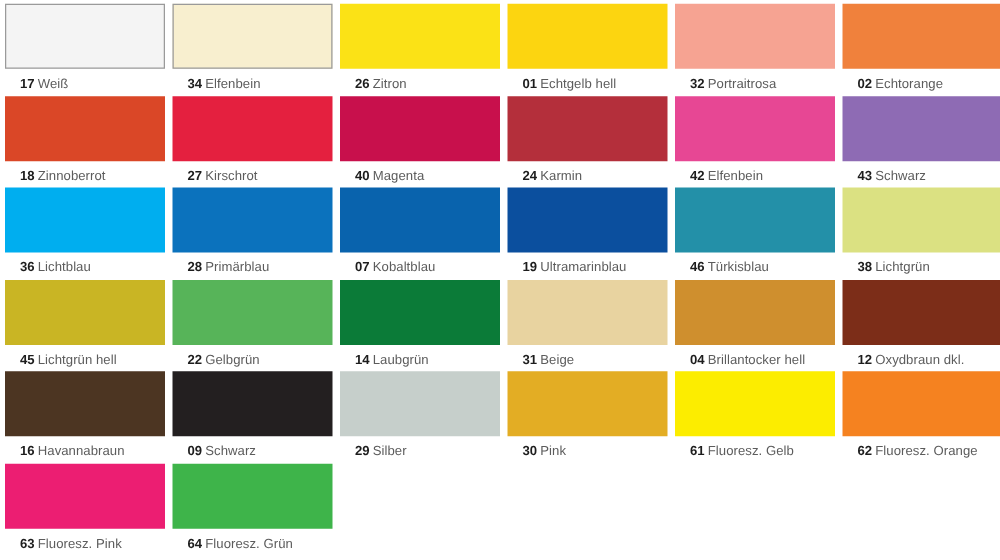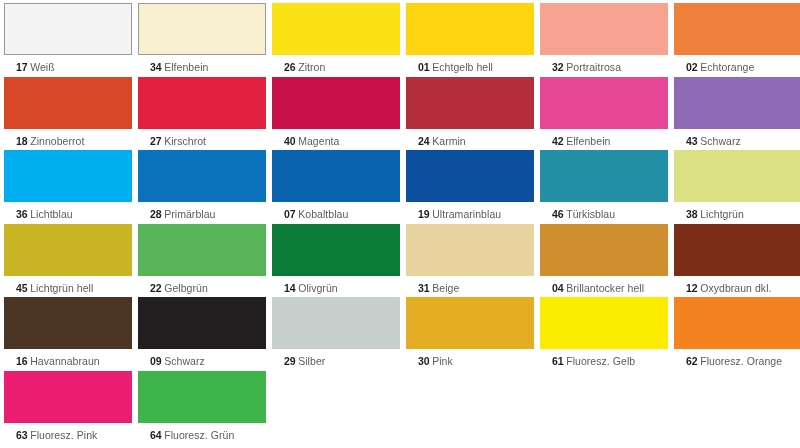--- a/index.html
+++ b/index.html
@@ -142,21 +142,21 @@
     <div class="swatch-cell">
       <div class="swatch-chip" style="background: rgb(201, 181, 36);"></div>
       <div class="swatch-label"><span class="swatch-code">45</span><span class="swatch-name">Lichtgrün hell</span></div>
     </div>
     <div class="swatch-cell">
       <div class="swatch-chip" style="background: rgb(87, 180, 89);"></div>
       <div class="swatch-label"><span class="swatch-code">22</span><span class="swatch-name">Gelbgrün</span></div>
     </div>
     <div class="swatch-cell">
       <div class="swatch-chip" style="background: rgb(11, 123, 56);"></div>
-      <div class="swatch-label"><span class="swatch-code">14</span><span class="swatch-name">Olivgrün</span></div>
+      <div class="swatch-label"><span class="swatch-code">14</span><span class="swatch-name">Laubgrün</span></div>
     </div>
     <div class="swatch-cell">
       <div class="swatch-chip" style="background: rgb(232, 211, 160);"></div>
       <div class="swatch-label"><span class="swatch-code">31</span><span class="swatch-name">Beige</span></div>
     </div>
     <div class="swatch-cell">
       <div class="swatch-chip" style="background: rgb(207, 143, 46);"></div>
       <div class="swatch-label"><span class="swatch-code">04</span><span class="swatch-name">Brillantocker hell</span></div>
     </div>
     <div class="swatch-cell">

